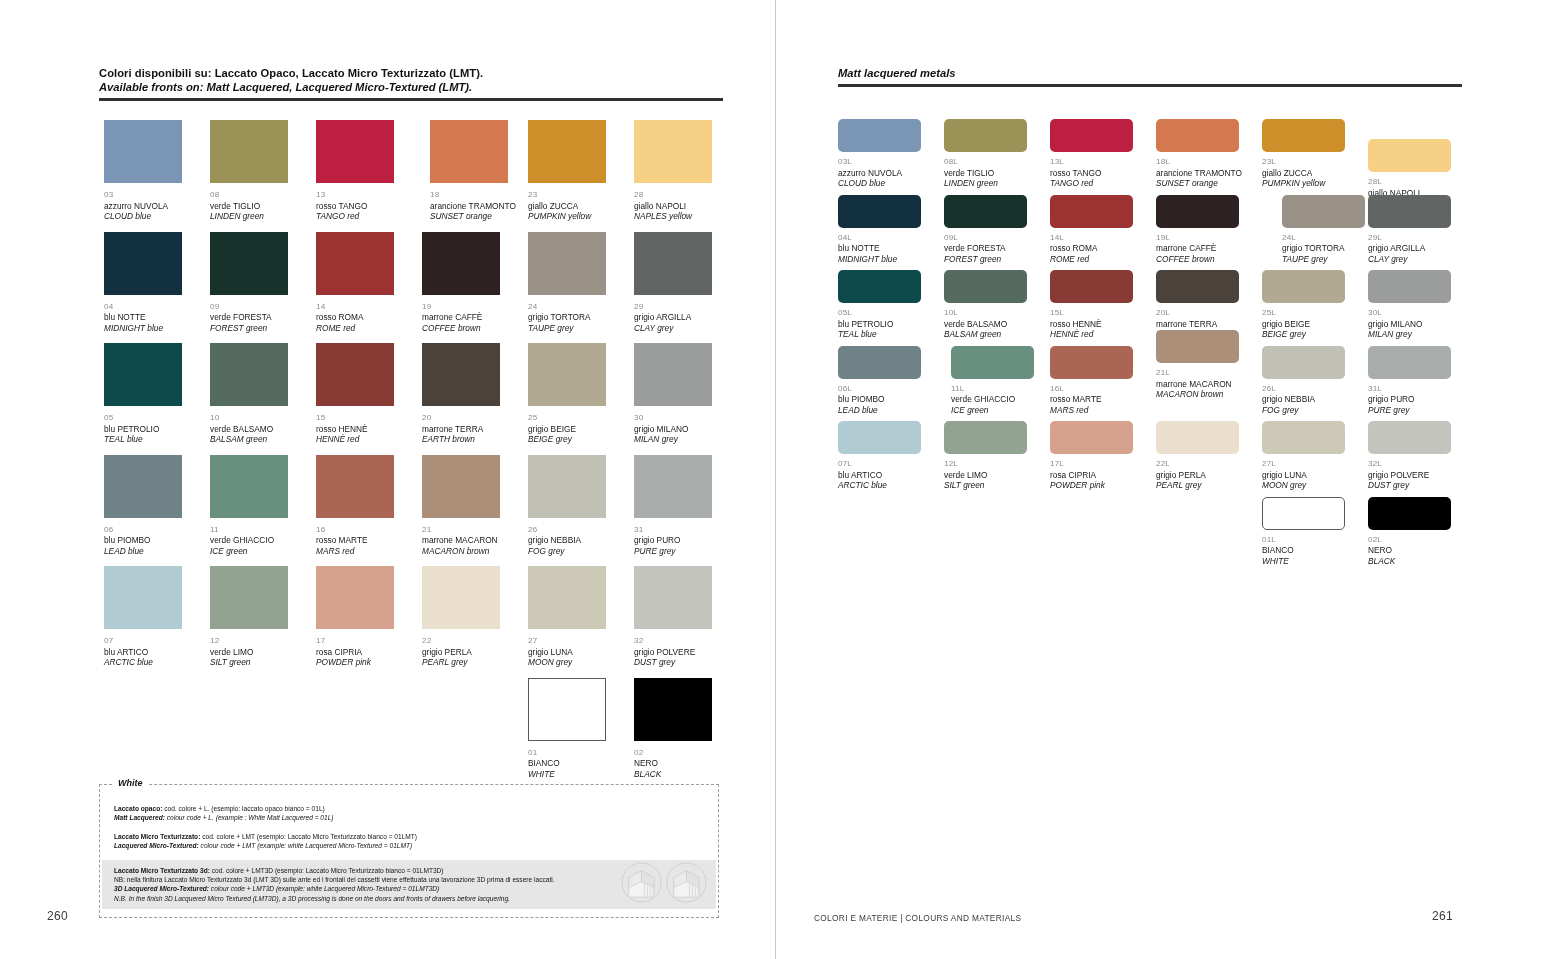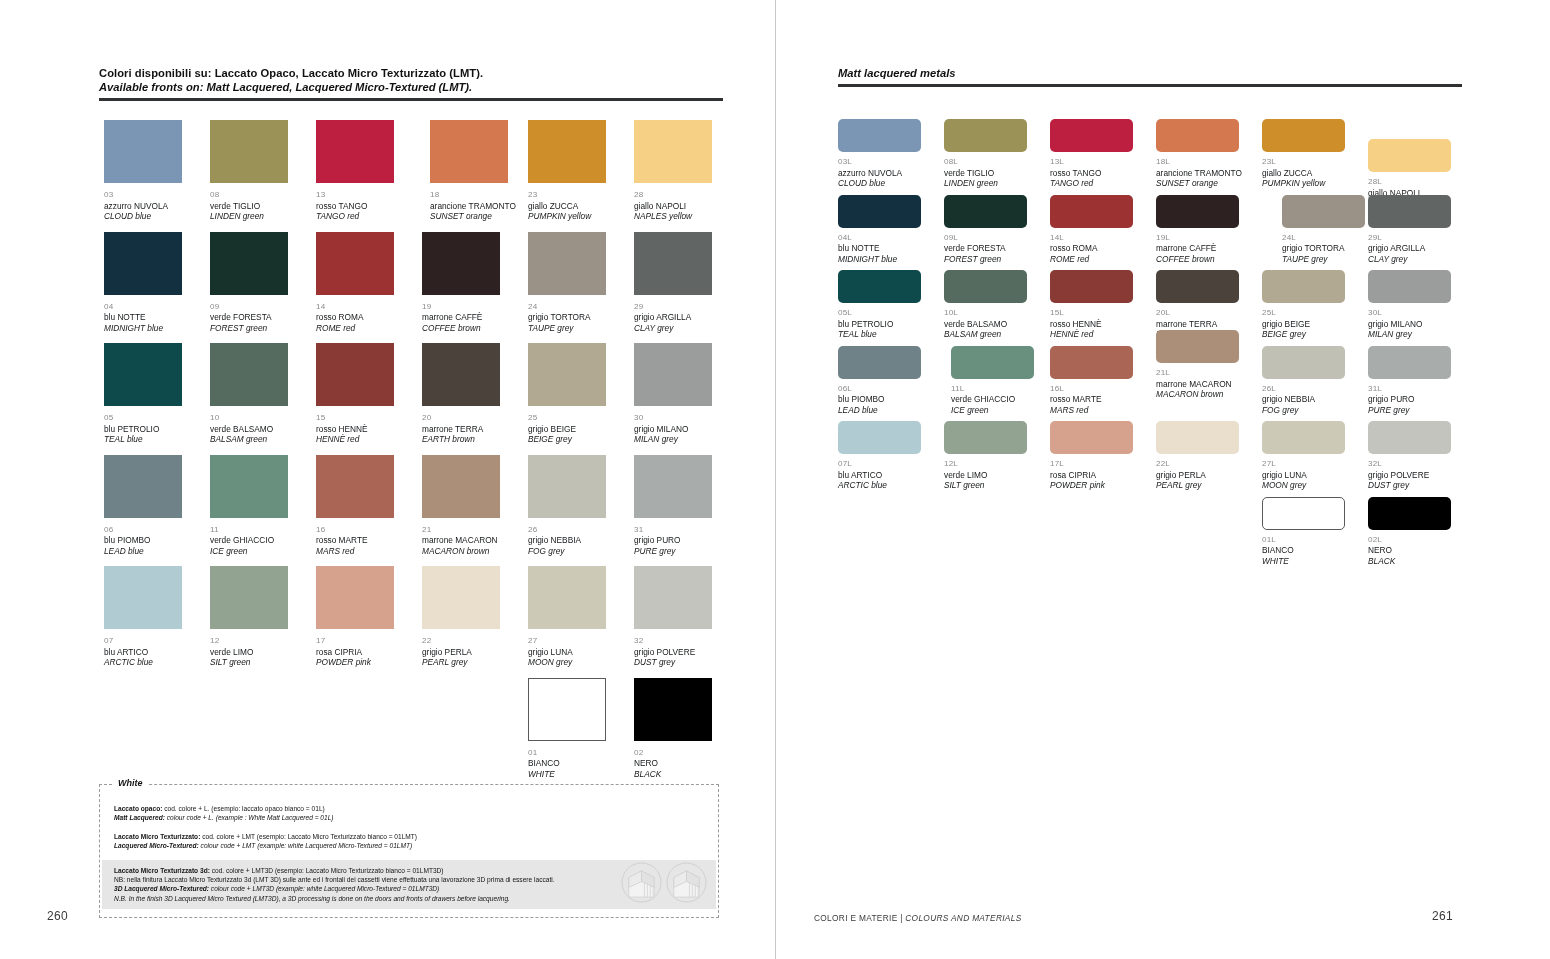--- a/index.html
+++ b/index.html
@@ -82,21 +82,21 @@
     position: absolute; bottom: 20px; font-size: 12px; color: #3a3a3a;
     letter-spacing: .03em;
     text-align: right;
   }
   .folio-left { left: 47px; }
   .folio-right { right: 97px; }
   .runhead {
     position: absolute; bottom: 20px; left: 814px;
     font-size: 8.3px; color: #3a3a3a; letter-spacing: .04em; white-space: nowrap;
   }
-  .runhead .i { font-style: italic; }
+  .runhead .i { }
 </style>
 </head>
 <body>
 
 <div class="spread">
 
   <div class="gutter"></div>
 
   <div class="page page-left">
 

